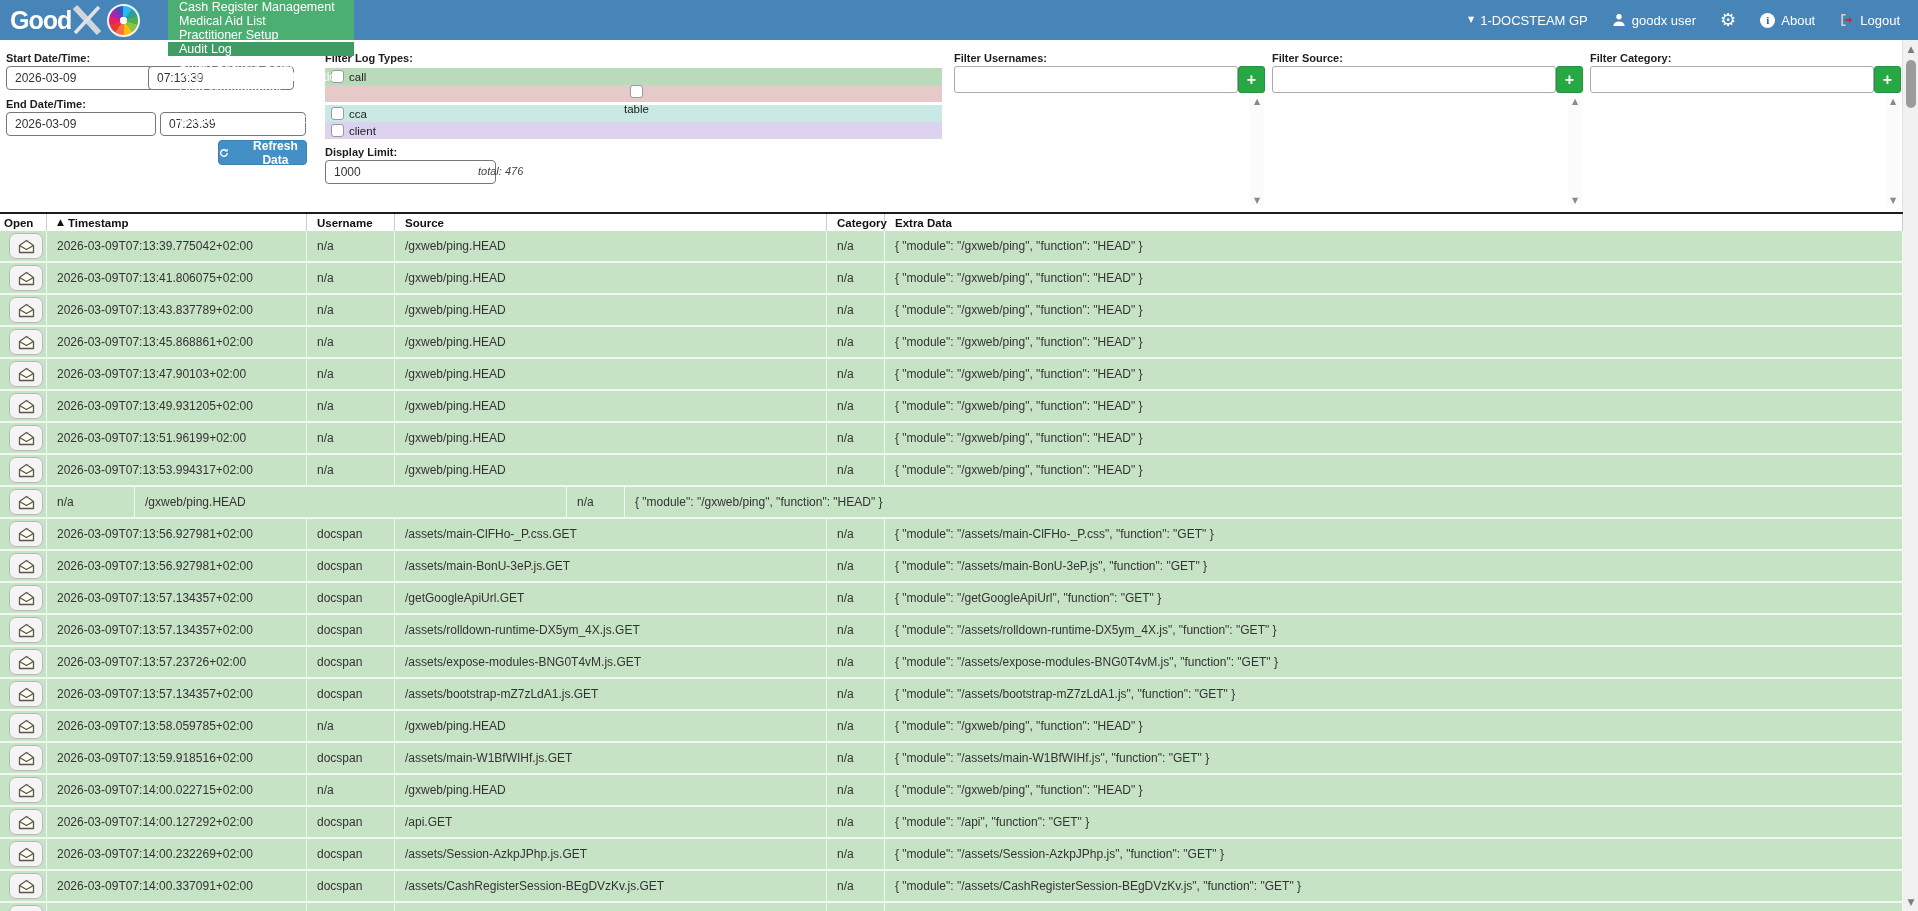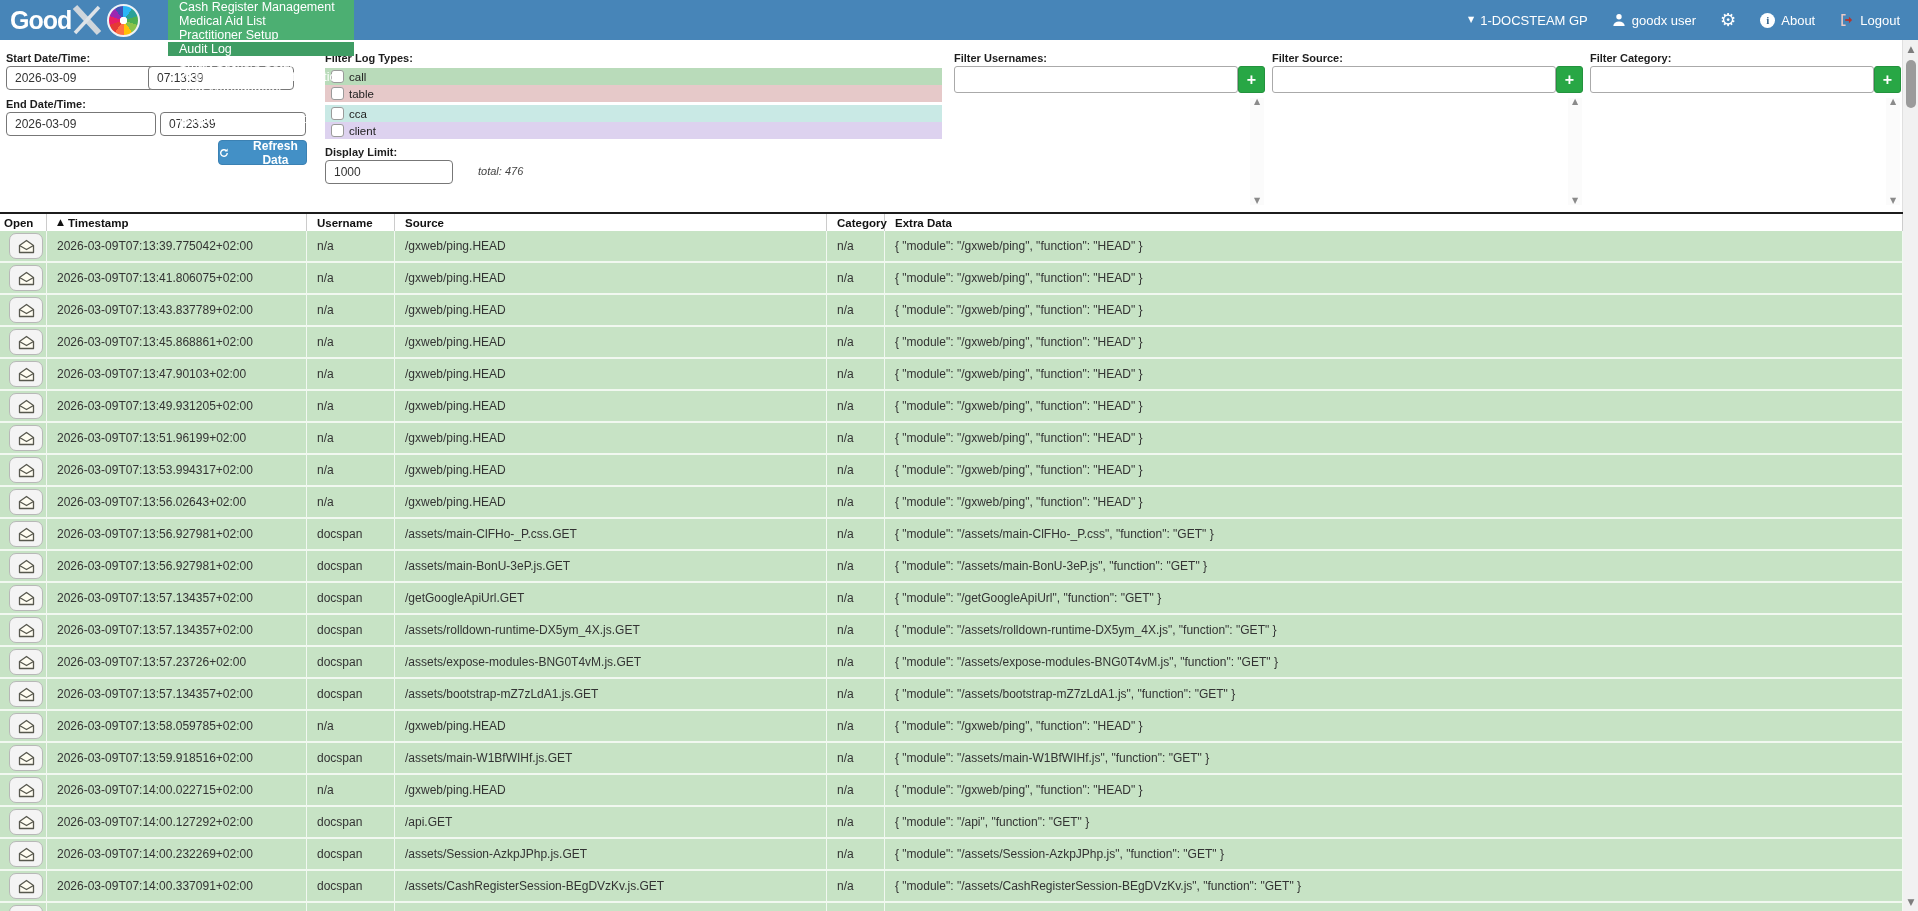--- a/index.html
+++ b/index.html
@@ -43,21 +43,21 @@
                  background:#4390c6; color:#fff; border:1px solid #3b81b3; border-radius:4px;
                  font-size:12px; font-weight:bold; display:flex; align-items:center;
                  justify-content:center; gap:16px; cursor:pointer;
                  font-family:"Liberation Sans", sans-serif; }
   #logtypes { position:absolute; left:325px; top:28px; width:617px; }
   .lt-row { height:17px; display:flex; align-items:center; gap:5px; padding-left:6px; }
   .lt-row.gap-above { margin-top:3px; }
   .lt-check { width:13px; height:13px; background:#fff; border:1px solid #9a9a9a;
               border-radius:3px; flex:0 0 auto; cursor:pointer; }
   .lt-label { font-size:11.5px; color:#222; }
-  .dl-input { left:325px; top:120px; width:128px; }
+  .dl-input { left:325px; top:120px; width:171px; }
   .total-note { position:absolute; left:478px; top:125px; font-size:11px; font-style:italic;
                 color:#444; }
   .total-note b { font-weight:normal; }
 
   .big-input { position:absolute; height:27px; border:1px solid #aaa; border-radius:3px;
                font-size:12.5px; color:#333; padding:0 8px; background:#fff; top:26px;
                font-family:"Liberation Sans", sans-serif; }
   .plus-btn { position:absolute; top:26px; width:27px; height:27px; background:#28a745;
               border:1px solid #23923d; border-radius:3px; color:#fff; font-size:16px;
               font-weight:bold; line-height:25px; text-align:center; cursor:pointer; }
@@ -171,21 +171,21 @@
     </svg>
     <span>Refresh Data</span>
   </button>
 
   <span class="flabel" style="left:325px; top:12px;">Filter Log Types:</span>
   <div id="logtypes">
       <div class="lt-row" style="background: rgb(185, 219, 186);">
         <span class="lt-check"></span>
         <span class="lt-label">call</span>
       </div>
-      <div class="lt-row" style="background: rgb(230, 201, 201);">
+      <div class="lt-row" style="background: rgb(230, 201, 201); flex-direction: column;">
         <span class="lt-check"></span>
         <span class="lt-label">table</span>
       </div>
       <div class="lt-row gap-above" style="background: rgb(201, 233, 229);">
         <span class="lt-check"></span>
         <span class="lt-label">cca</span>
       </div>
       <div class="lt-row" style="background: rgb(221, 210, 239);">
         <span class="lt-check"></span>
         <span class="lt-label">client</span>
@@ -372,21 +372,20 @@
       </div>
       <div class="t-row">
         <div class="cell c-open">
           <button class="open-btn">
             <svg width="17" height="15" viewBox="0 0 17 15">
               <path d="M1.5 6.5 L8.5 1.5 L15.5 6.5 L15.5 13.5 L1.5 13.5 Z" fill="#fffdf2" stroke="#58584e" stroke-width="1.3" stroke-linejoin="round"></path>
               <path d="M1.5 6.5 L8.5 10.5 L15.5 6.5" fill="none" stroke="#58584e" stroke-width="1.3" stroke-linejoin="round"></path>
             </svg>
           </button>
         </div>
-        <div class="cell c-ts">2026-03-09T07:13:56.02643+02:00</div>
         <div class="cell c-user">n/a</div>
         <div class="cell c-src">/gxweb/ping.HEAD</div>
         <div class="cell c-cat">n/a</div>
         <div class="cell c-extra">{ "module": "/gxweb/ping", "function": "HEAD" }</div>
       </div>
       <div class="t-row">
         <div class="cell c-open">
           <button class="open-btn">
             <svg width="17" height="15" viewBox="0 0 17 15">
               <path d="M1.5 6.5 L8.5 1.5 L15.5 6.5 L15.5 13.5 L1.5 13.5 Z" fill="#fffdf2" stroke="#58584e" stroke-width="1.3" stroke-linejoin="round"></path>

